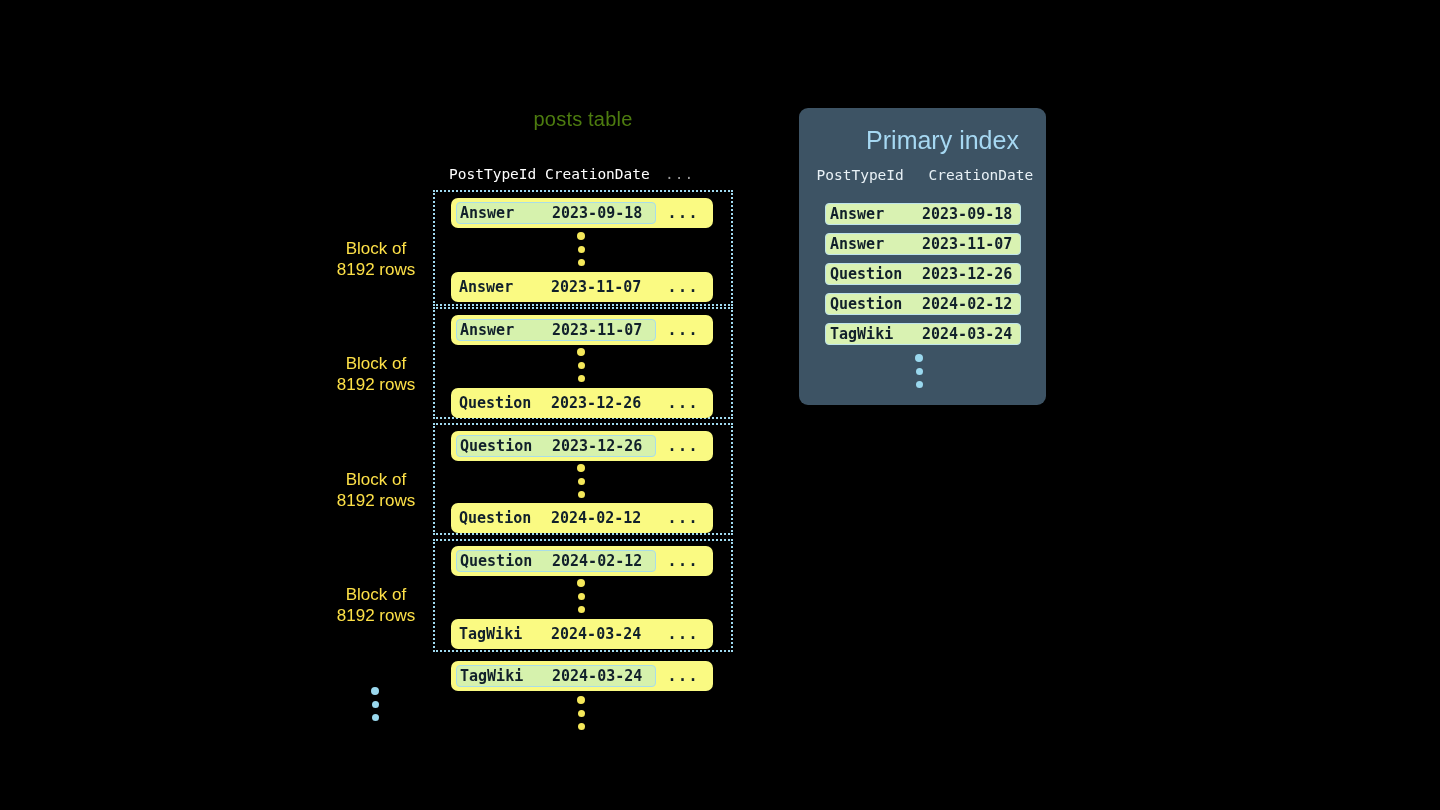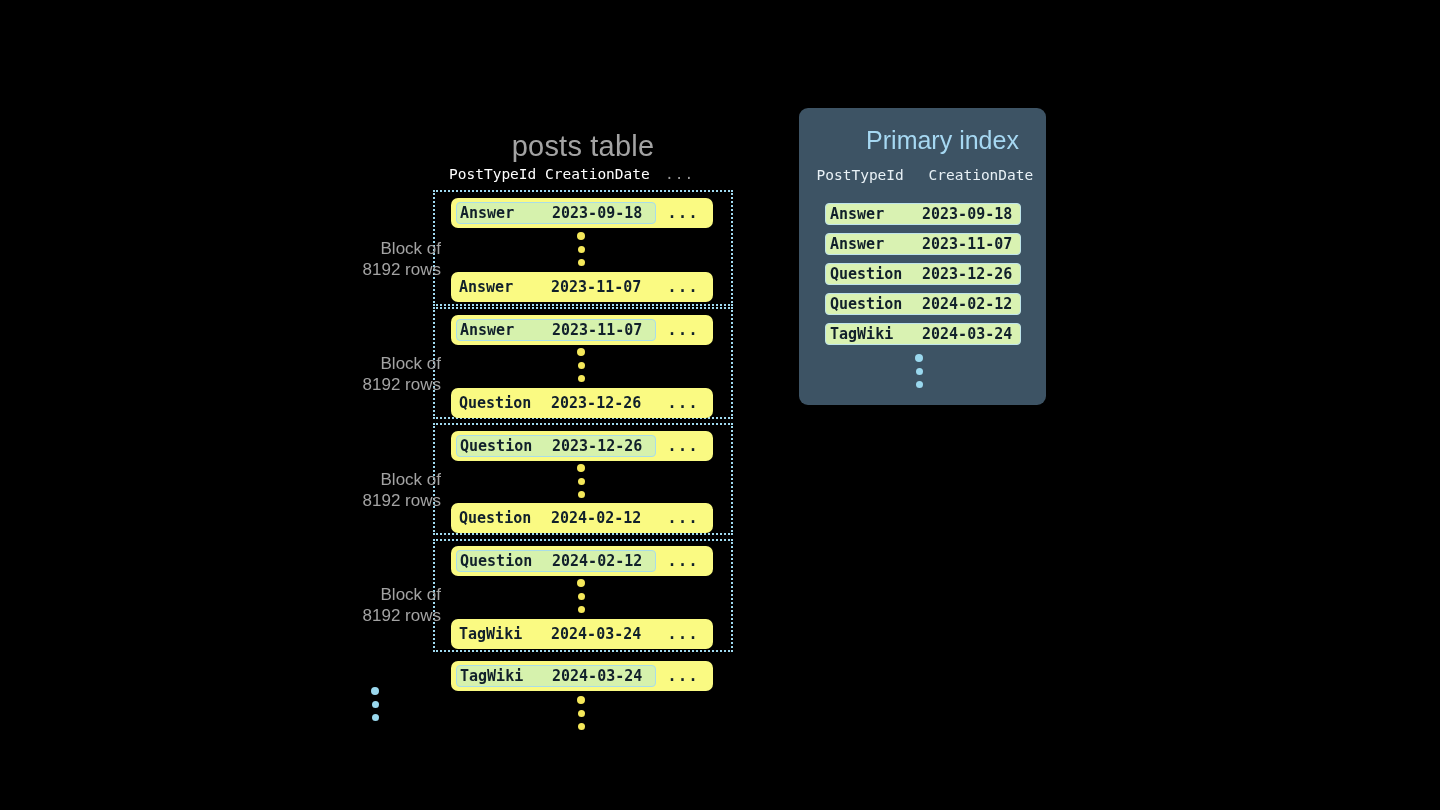--- a/index.html
+++ b/index.html
@@ -6,46 +6,46 @@
   html, body {
     width: 1440px; height: 810px;
     background: #000000;
     overflow: hidden;
     font-family: "Liberation Sans", sans-serif;
   }
   #stage { position: relative; width: 1440px; height: 810px; }
 
   
   #posts-table-title {
-    position: absolute; left: 433px; top: 130px; width: 300px;
+    position: absolute; left: 433px; top: 108px; width: 300px;
     text-align: center;
-    font-size: 29px; font-weight: 400;
-    color: #a3a3a3;
+    font-size: 20px; font-weight: 400;
+    color: #4d7c0f;
     letter-spacing: .2px;
   }
   #posts-column-headers {
     position: absolute; left: 449px; top: 166px; width: 265px;
     font-family: "DejaVu Sans Mono", monospace;
     font-size: 14.5px; color: #ffffff;
     display: flex; align-items: center;
   }
   #posts-column-headers .h-type { width: 96px; text-align: left; }
   #posts-column-headers .h-date { width: 120px; text-align: left; }
   #posts-column-headers .h-more { color: #9a9a9a; letter-spacing: 1px; }
 
   
   .block {
     position: absolute;
     left: 433px; width: 300px;
     border: 2px dotted #9fd9ef;
   }
   .block-label {
     position: absolute;
-    width: 130px; text-align: right;
-    color: #a3a3a3;
+    width: 130px; text-align: center;
+    color: #fde047;
     font-size: 17px; line-height: 21px;
   }
 
   
   .row {
     position: absolute;
     left: 451px; width: 262px; height: 30px;
     background: #fafa82;
     border-radius: 7px;
     display: flex; align-items: center;

